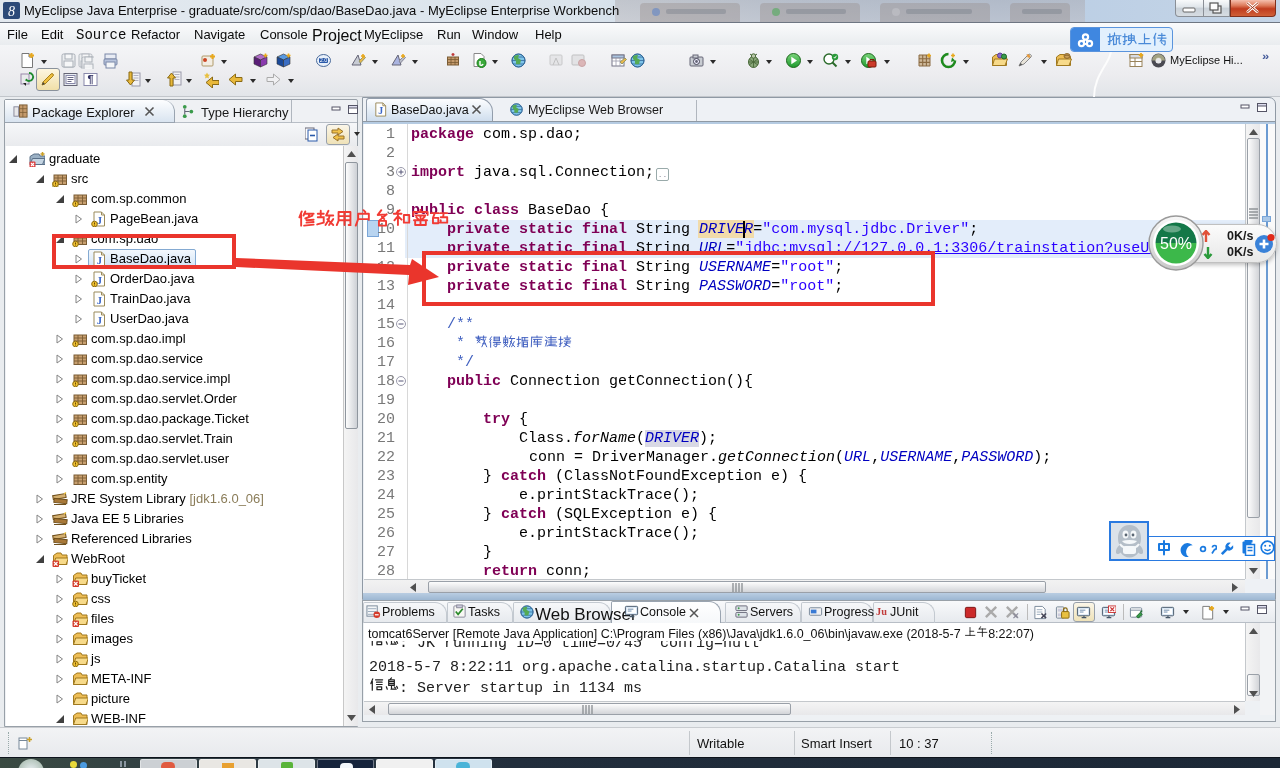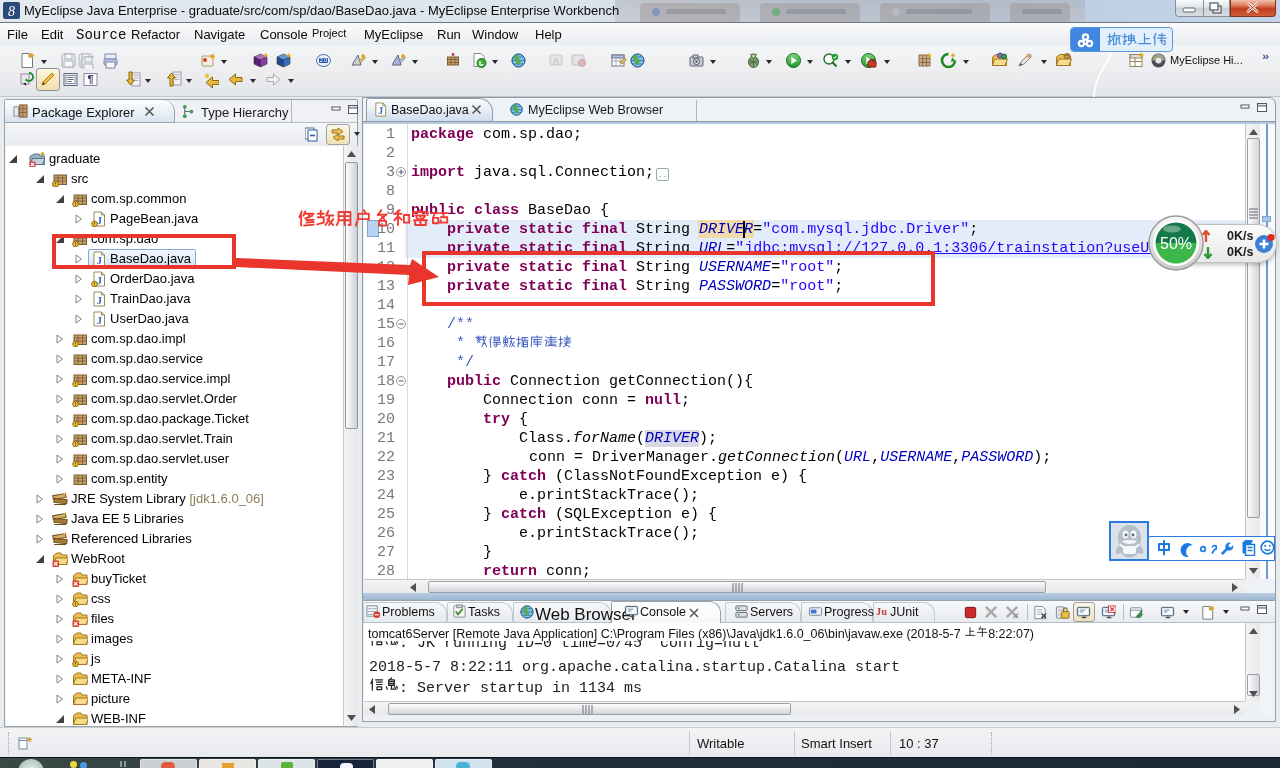--- a/index.html
+++ b/index.html
@@ -51,21 +51,21 @@
         </g>
       </svg></div>
   </div>
 <div class="abs" style="left:0;top:22px;width:1280px;height:23px;background:linear-gradient(#fafbfc,#e9ecef);border-top:1px solid #6e7682;">
     <span class="abs" style="left:7px;top:4px;font-size:13px;color:#0a0a0a;">File</span>
     <span class="abs" style="left:41px;top:4px;font-size:13px;color:#0a0a0a;">Edit</span>
     <span class="abs" style="left:76px;top:4px;font-size:14px;color:#0a0a0a;font-family:Liberation Mono, monospace;">Source</span>
     <span class="abs" style="left:131px;top:4px;font-size:13px;color:#0a0a0a;">Refactor</span>
     <span class="abs" style="left:194px;top:4px;font-size:13px;color:#0a0a0a;">Navigate</span>
     <span class="abs" style="left:260px;top:4px;font-size:13px;color:#0a0a0a;">Console</span>
-    <span class="abs" style="left:312px;top:4px;font-size:11px;color:#0a0a0a;">Project</span>
+    <span class="abs" style="left:312px;top:4px;font-size:16px;color:#0a0a0a;">Project</span>
     <span class="abs" style="left:364px;top:4px;font-size:13px;color:#0a0a0a;">MyEclipse</span>
     <span class="abs" style="left:437px;top:4px;font-size:13px;color:#0a0a0a;">Run</span>
     <span class="abs" style="left:472px;top:4px;font-size:13px;color:#0a0a0a;">Window</span>
     <span class="abs" style="left:535px;top:4px;font-size:13px;color:#0a0a0a;">Help</span>
   </div>
 <div class="abs" style="left:0;top:45px;width:1280px;height:52px;background:linear-gradient(#f4f5f7 0%,#ececef 60%,#e2e5e9 100%);border-bottom:1px solid #c2c6cb;">
     <svg class="abs" style="left:1090px;top:0" width="30" height="52">
       <path d="M22,0 C22,18 4,28 4,52" fill="none" stroke="#fdfdfd" stroke-width="2"></path>
     </svg>
     <svg class="abs" style="left:19px;top:7px" width="17" height="17" viewBox="0 0 17 17">
@@ -725,21 +725,20 @@
       <div class="ln" style="left:5px;top:172px">14</div>
       <div class="ln" style="left:5px;top:191px">15</div>
       <div class="cl" style="left:47px;top:191px">    <span class="cm">/**</span></div>
       <div class="ln" style="left:5px;top:210px">16</div>
       <div class="cl" style="left:47px;top:210px">     <span class="cm">* *</span></div>
       <div class="ln" style="left:5px;top:229px">17</div>
       <div class="cl" style="left:47px;top:229px">     <span class="cm">*/</span></div>
       <div class="ln" style="left:5px;top:248px">18</div>
       <div class="cl" style="left:47px;top:248px">    <span class="kw">public</span> Connection getConnection(){</div>
       <div class="ln" style="left:5px;top:267px">19</div>
-      <div class="cl" style="left:47px;top:267px">        Connection conn = <span class="kw">null</span>;</div>
       <div class="ln" style="left:5px;top:286px">20</div>
       <div class="cl" style="left:47px;top:286px">        <span class="kw">try</span> {</div>
       <div class="ln" style="left:5px;top:305px">21</div>
       <div class="cl" style="left:47px;top:305px">            Class.<span class="mi">forName</span>(<span class="fd" style="background:#d8d8e4">DRIVER</span>);</div>
       <div class="ln" style="left:5px;top:324px">22</div>
       <div class="cl" style="left:57px;top:324px">            conn = DriverManager.<span class="mi">getConnection</span>(<span class="fd">URL</span>,<span class="fd">USERNAME</span>,<span class="fd">PASSWORD</span>);</div>
       <div class="ln" style="left:5px;top:343px">23</div>
       <div class="cl" style="left:47px;top:343px">        } <span class="kw">catch</span> (ClassNotFoundException e) {</div>
       <div class="ln" style="left:5px;top:362px">24</div>
       <div class="cl" style="left:47px;top:362px">            e.printStackTrace();</div>

